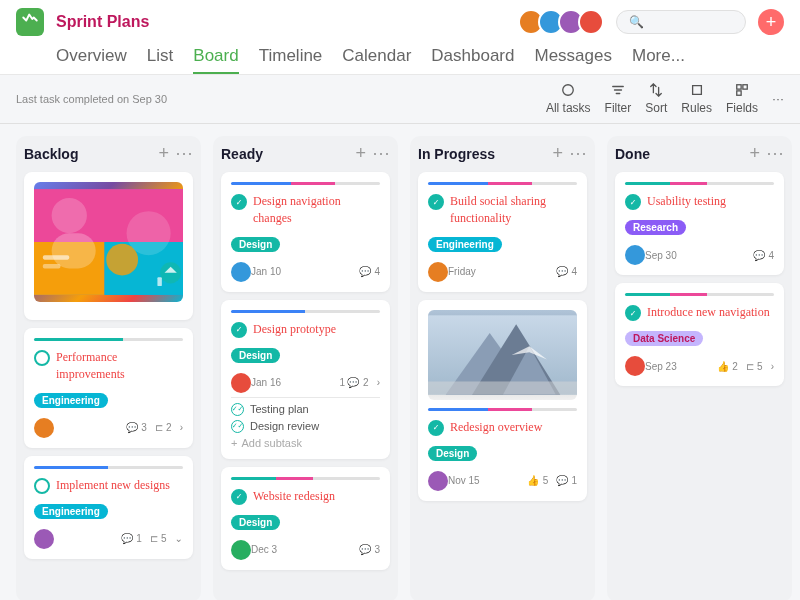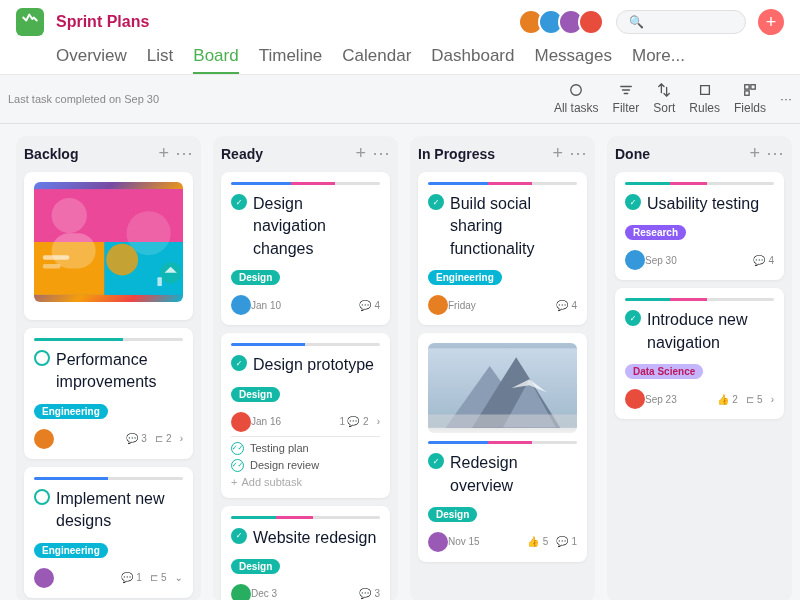--- a/index.html
+++ b/index.html
@@ -21,21 +21,21 @@
     .search-box { display: flex; align-items: center; background: #f5f6f8; border: 1px solid #e0e0e0; border-radius: 20px; padding: 4px 12px; gap: 6px; width: 130px; }
     .search-icon { color: #999; font-size: 12px; }
     .search-input { border: none; background: transparent; outline: none; font-size: 12px; width: 90px; }
     .add-btn { width: 26px; height: 26px; background: #ff6b6b; border-radius: 50%; display: flex; align-items: center; justify-content: center; color: #fff; font-size: 18px; cursor: pointer; border: none; line-height: 1; }
 
     .nav { display: flex; gap: 20px; padding: 0 0 0 40px; }
     .nav-item { padding: 6px 0; font-size: 17px; color: #666; cursor: pointer; border-bottom: 2px solid transparent; }
     .nav-item.active { color: #4CAF50; border-bottom-color: #4CAF50; font-weight: 500; }
 
     
-    .toolbar { display: flex; align-items: center; padding: 8px 8px; background: #f5f6f8; border-bottom: 1px solid #e0e0e0; gap: 16px; }
+    .toolbar { display: flex; align-items: center; padding: 8px 16px; background: #f5f6f8; border-bottom: 1px solid #e0e0e0; gap: 16px; }
     .toolbar-left { font-size: 11px; color: #888; flex: 1; }
     .toolbar-right { display: flex; align-items: center; gap: 14px; }
     .toolbar-btn { display: flex; align-items: center; gap: 4px; font-size: 12px; color: #555; cursor: pointer; flex-direction: column; }
     .toolbar-btn svg { width: 14px; height: 14px; }
 
     
     .board { display: flex; gap: 12px; padding: 12px 16px; overflow-x: auto; height: calc(600px - 110px); }
 
     
     .column { background: #f0f1f3; border-radius: 10px; width: 185px; flex-shrink: 0; padding: 10px 8px; display: flex; flex-direction: column; gap: 0; }
@@ -51,21 +51,21 @@
     .progress-bar { height: 3px; border-radius: 2px; margin-bottom: 8px; }
     .progress-bar.teal { background: linear-gradient(to right, #14b8a6 60%, #e0e0e0 60%); }
     .progress-bar.blue-pink { background: linear-gradient(to right, #3b82f6 40%, #ec4899 40% 70%, #e0e0e0 70%); }
     .progress-bar.blue { background: linear-gradient(to right, #3b82f6 50%, #e0e0e0 50%); }
     .progress-bar.teal-pink { background: linear-gradient(to right, #14b8a6 30%, #ec4899 30% 55%, #e0e0e0 55%); }
 
     .card-check { display: flex; align-items: flex-start; gap: 6px; margin-bottom: 6px; }
     .check-icon { width: 16px; height: 16px; border-radius: 50%; border: 2px solid #14b8a6; flex-shrink: 0; display: flex; align-items: center; justify-content: center; margin-top: 1px; }
     .check-icon.done { background: #14b8a6; border-color: #14b8a6; }
     .check-icon::after { content: '✓'; color: #fff; font-size: 8px; }
-    .card-title { font-size: 16px; font-weight: 500; color: #0f172a; line-height: 1.4; }
+    .card-title { font-size: 12px; font-weight: 500; color: #ef4444; line-height: 1.4; font-family: Liberation Serif, serif; }
 
     .tag { display: inline-block; padding: 2px 8px; border-radius: 10px; font-size: 10px; font-weight: 600; margin: 4px 0; }
     .tag.design { background: #14b8a6; color: #fff; }
     .tag.engineering { background: #06b6d4; color: #fff; }
     .tag.research { background: #8b5cf6; color: #fff; }
     .tag.data-science { background: #c4b5fd; color: #be185d; }
 
     .card-footer { display: flex; align-items: center; margin-top: 6px; }
     .mini-avatar { width: 20px; height: 20px; border-radius: 50%; }
     .av-a { background: #e67e22; }

